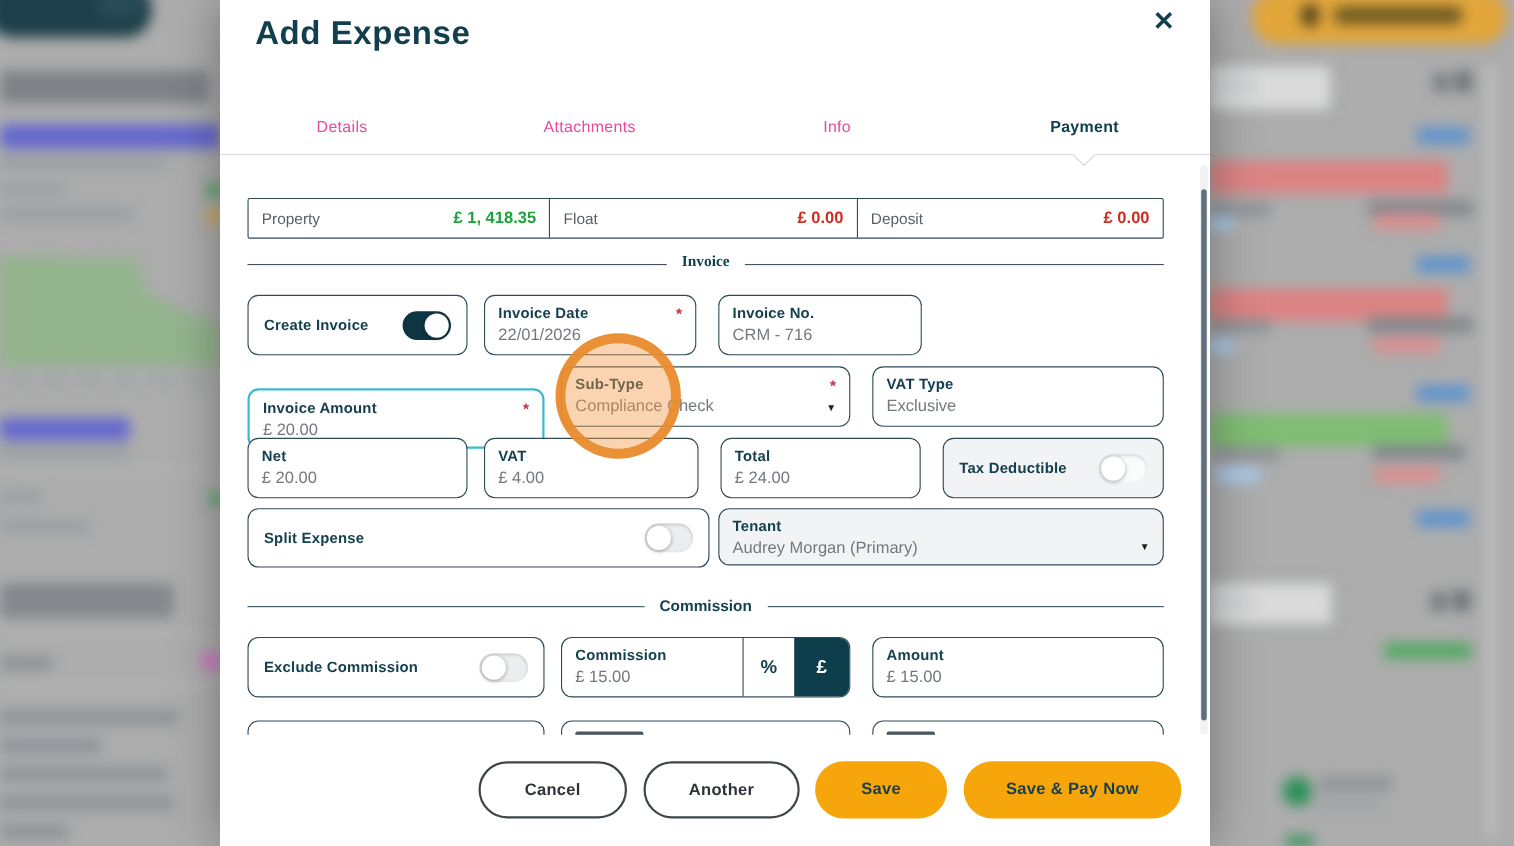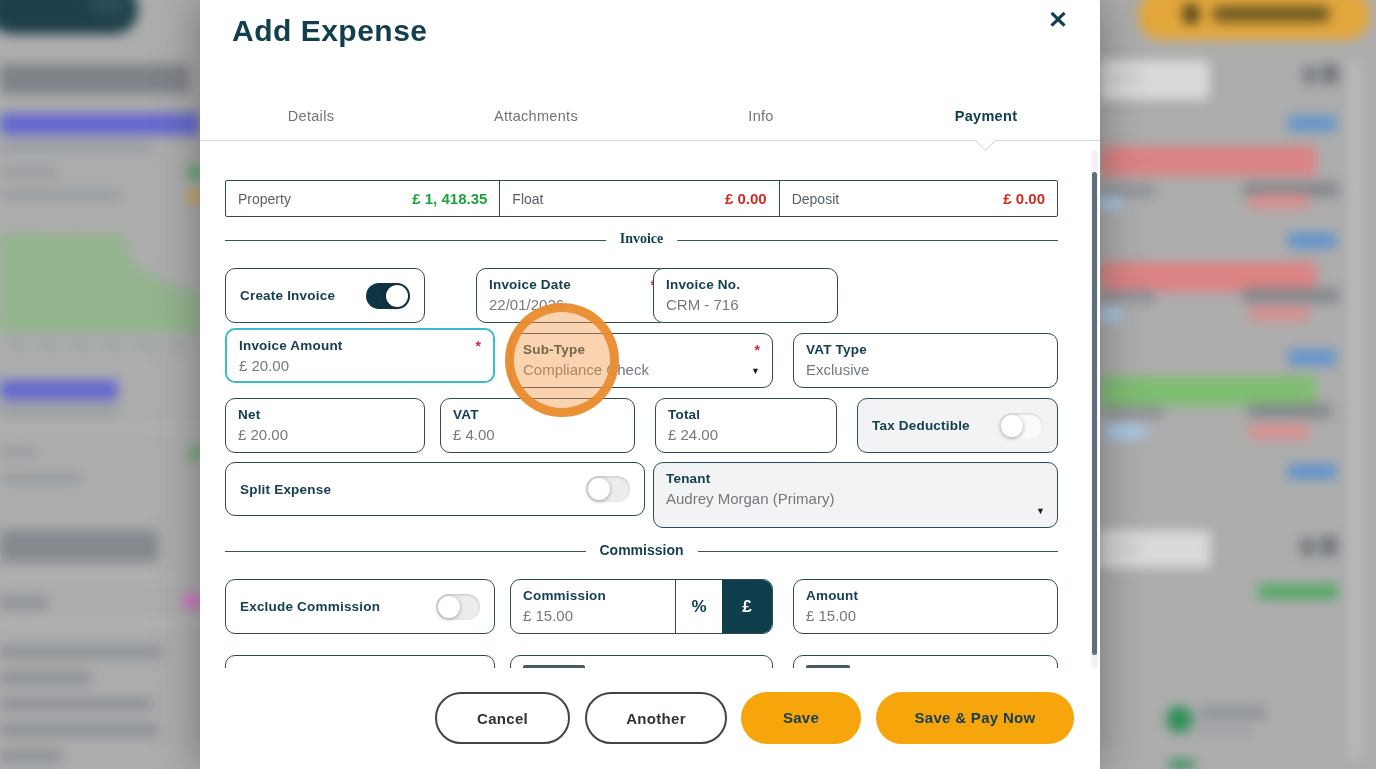--- a/index.html
+++ b/index.html
@@ -28,21 +28,21 @@
     position:absolute; left:32px; top:14px;
     font-size:30px; font-weight:bold; color:#123F4D; letter-spacing:0.5px;
   }
   .close-x {
     position:absolute; left:842px; top:4px; width:32px; height:32px;
     font-size:24px; font-weight:bold; color:#123F4D; text-align:center; line-height:32px;
     cursor:pointer;
   }
   .tab {
     position:absolute; top:108px; width:140px; text-align:center;
-    font-size:14.5px; color:#737373; letter-spacing:0.3px;
+    font-size:14.5px; color:#ec4899; letter-spacing:0.3px;
   }
   .tab.active { color:#11404E; font-weight:bold; }
   .tabs-line { position:absolute; top:140px; left:0; width:900px; height:1px; background:#DADCDE; }
   .tab-notch {
     position:absolute; left:778px; top:133px; width:15px; height:15px;
     background:#fff; transform:rotate(45deg);
     border-right:1px solid #D4D6D8; border-bottom:1px solid #D4D6D8;
   }
 
   
@@ -222,31 +222,31 @@
   <div class="section-div" style="top:240px;font-family:Liberation Serif, serif;">
     <span>Invoice</span>
   </div>
 
   <div class="fbox toggle-box" style="left:25px; top:268px; width:200px;">
     <span class="lbl">Create Invoice</span>
     <span class="toggle on">
         <span class="knob"></span>
       </span>
   </div>
-  <div class="fbox" style="left:240px; top:268px; width:193px;margin-left:36px;">
+  <div class="fbox" style="left:240px; top:268px; width:193px;">
     <div class="lbl">Invoice Date</div>
     <span class="req">*</span>
     <div class="val">22/01/2026</div>
   </div>
   <div class="fbox" style="left:453px; top:268px; width:185px;">
     <div class="lbl">Invoice No.</div>
     <div class="val">CRM - 716</div>
   </div>
 
-  <div class="fbox focus" style="left:25px; top:328px; width:270px;">
+  <div class="fbox focus" style="left:25px; top:353px; width:270px;">
     <div class="lbl">Invoice Amount</div>
     <span class="req">*</span>
     <div class="val">£ 20.00</div>
   </div>
   <div class="fbox" style="left:310px; top:333px; width:263px;">
     <div class="lbl">Sub-Type</div>
     <span class="req">*</span>
     <div class="val">Compliance Check</div>
     <span class="caret">▼</span>
   </div>
@@ -273,21 +273,21 @@
         <span class="knob"></span>
       </span>
   </div>
 
   <div class="fbox grayed toggle-box" style="left:657px; top:398px; width:201px;">
     <span class="lbl">Tax Deductible</span>
     <span class="toggle off" style="background:#FAFBFB;">
         <span class="knob"></span>
       </span>
   </div>
-  <div class="fbox grayed" style="left:453px; top:462px; width:405px; height:66px;">
+  <div class="fbox grayed" style="left:453px; top:462px; width:405px; height:52px;">
     <div class="lbl">Tenant</div>
     <div class="val">Audrey Morgan (Primary)</div>
     <span class="caret">▼</span>
   </div>
 
   <div class="section-div" style="top:551px;">
     <span>Commission</span>
   </div>
 
   <div class="fbox toggle-box" style="left:25px; top:579px; width:270px;">

